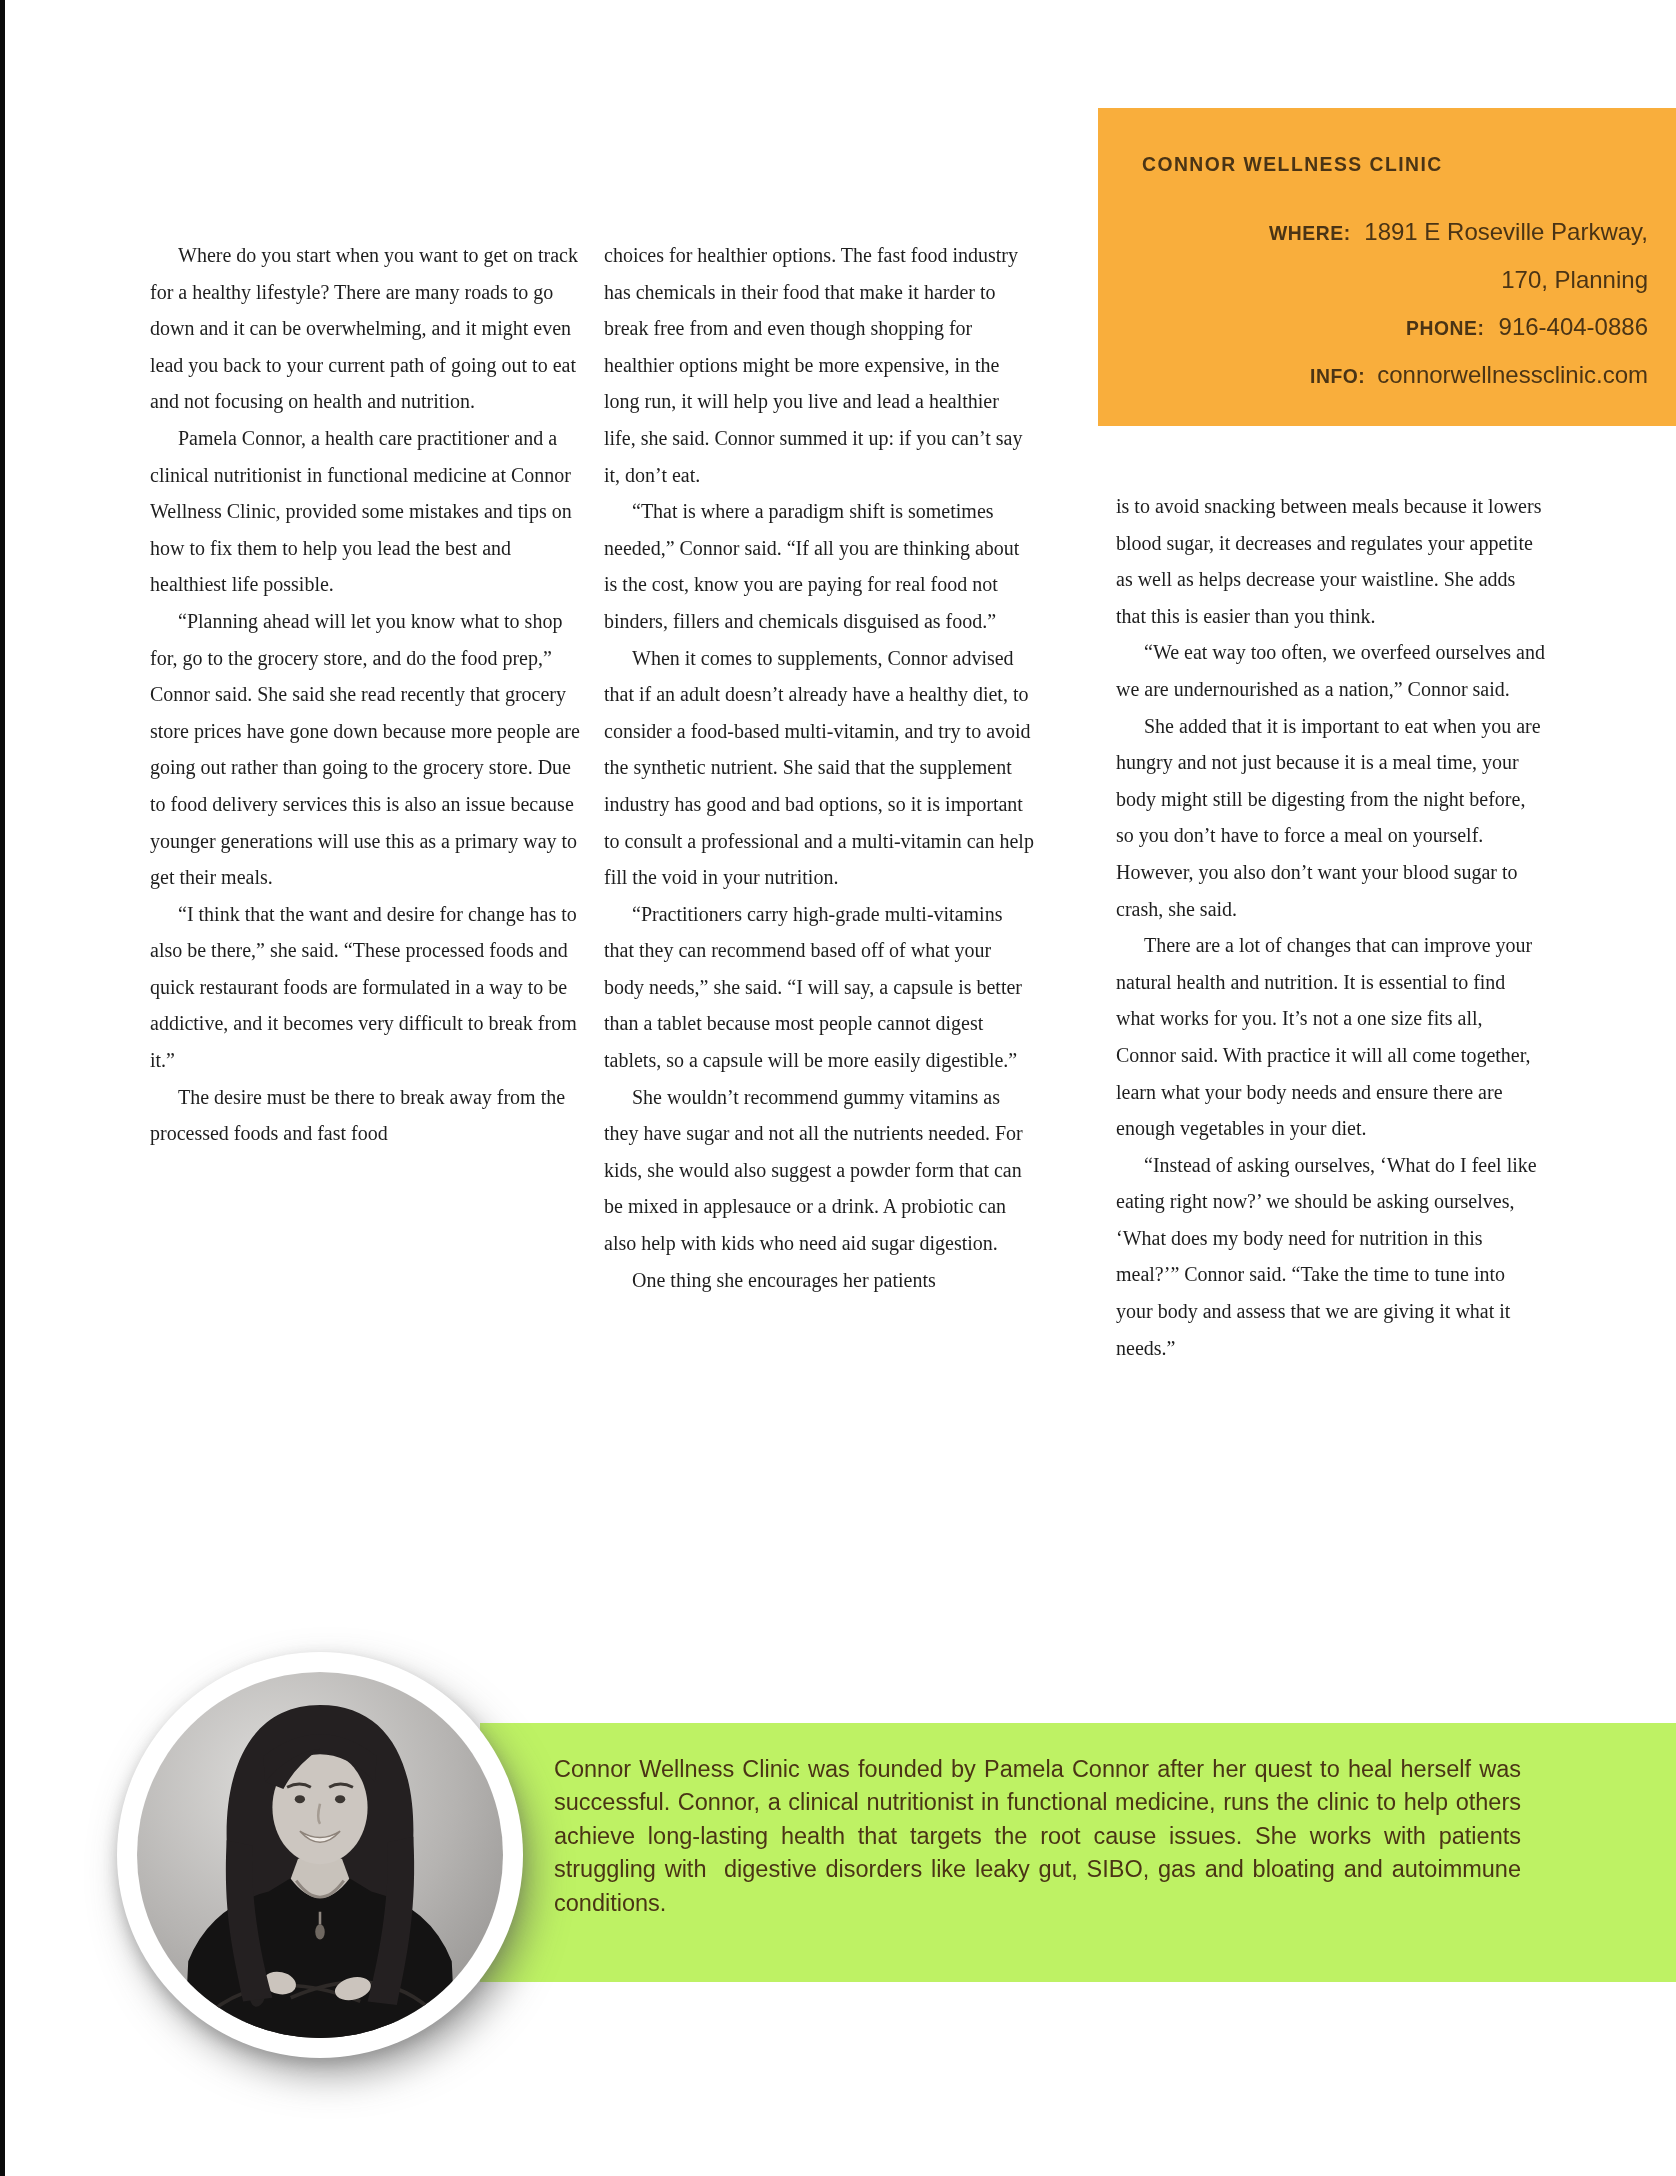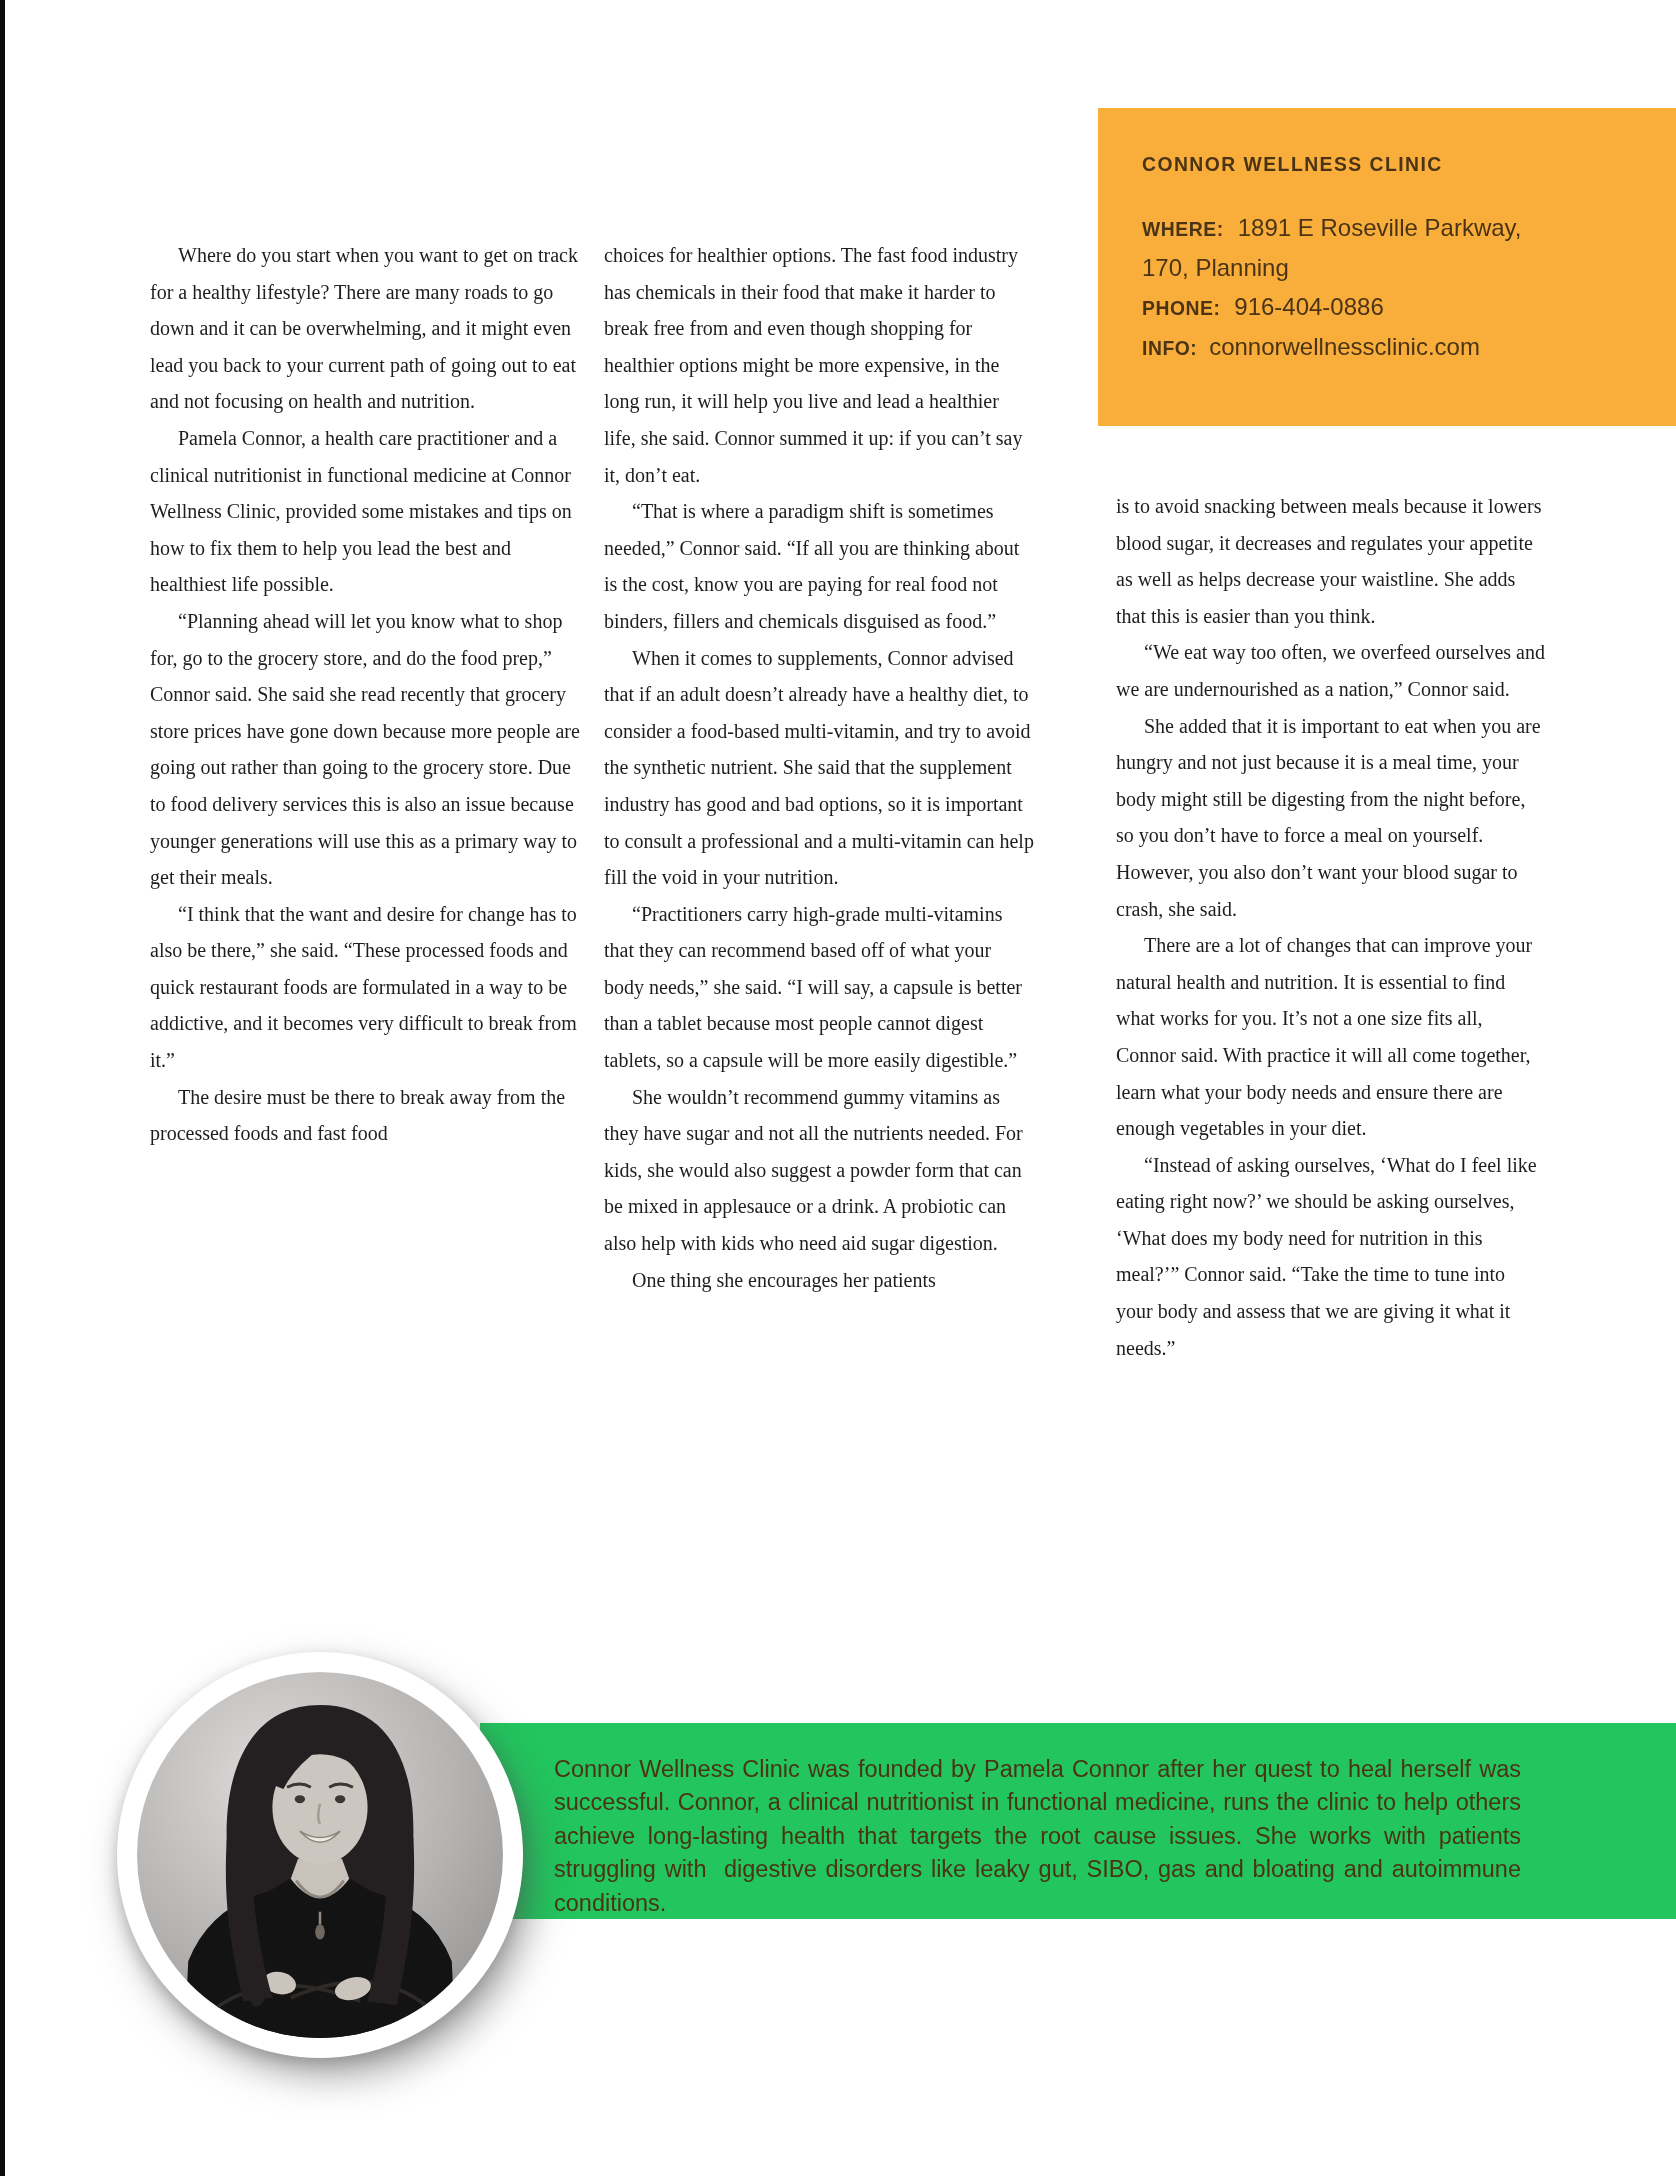--- a/index.html
+++ b/index.html
@@ -23,42 +23,42 @@
     padding:44px 28px 0 44px;
     color:#4A3415;
     font-family:"Liberation Sans", sans-serif;
   }
   .callout-title-row{margin:0 0 32px 0;}
   .callout-title{
     display:inline-block;
     font-size:21px;font-weight:700;letter-spacing:1.6px;
     transform:scaleX(.92);transform-origin:left center;
   }
-  .callout-line{font-size:24px;line-height:39px;font-weight:400;}
+  .callout-line{font-size:24px;line-height:47px;font-weight:400;text-align:right;}
   .callout-label{
     display:inline-block;
     font-size:21px;font-weight:700;letter-spacing:.6px;
     transform:scaleX(.92);transform-origin:left center;
     margin-right:7px;
   }
   
   .column{
     position:absolute;width:430px;
     font-size:20px;line-height:36.6px;color:#1E1E1E;
     text-align:left;
   }
   .column p{margin:0;}
   .column p.indent{text-indent:28px;}
   #col1{left:150px;top:237px;}
   #col2{left:604px;top:237px;}
   #col3{left:1100px;top:488px;margin-left:16px;}
   
   .banner{
-    position:absolute;left:480px;top:1723px;width:1196px;height:196px;
-    background:#22c55e;
+    position:absolute;left:480px;top:1723px;width:1196px;height:259px;
+    background:#bef264;
   }
   .banner-text{
     position:absolute;left:74px;top:30px;width:967px;margin:0;
     font-family:"Liberation Sans", sans-serif;
     font-size:23.5px;line-height:33.4px;color:#4A3415;
     text-align:justify;white-space:pre-wrap;
   }
   
   .photo-ring{
     position:absolute;left:117px;top:1652px;width:406px;height:406px;

